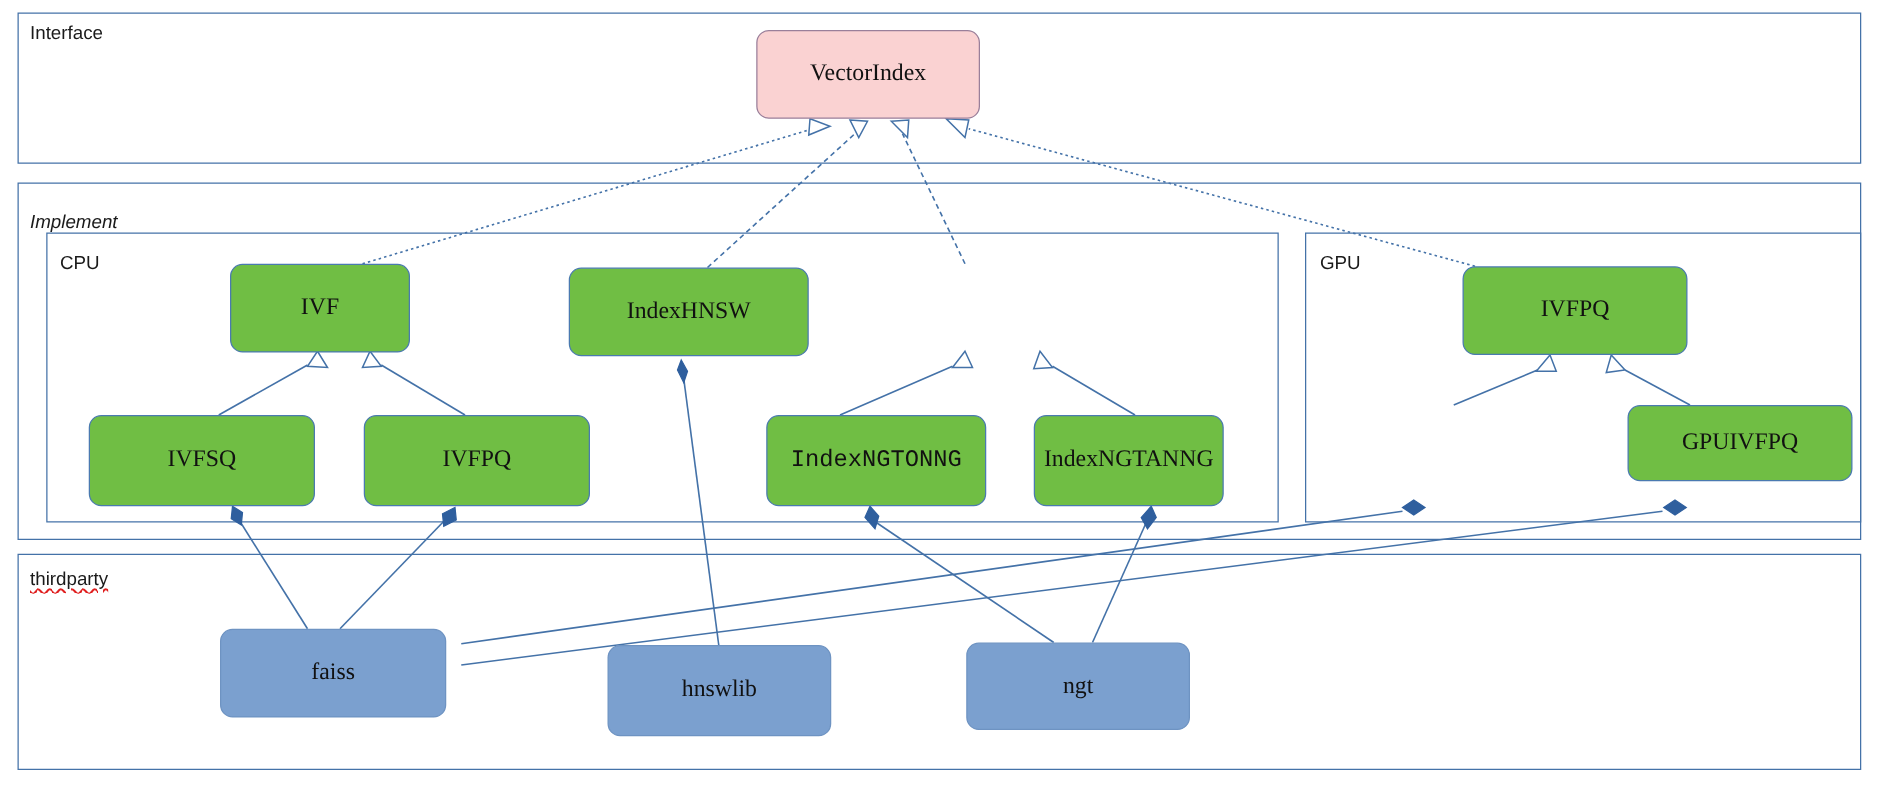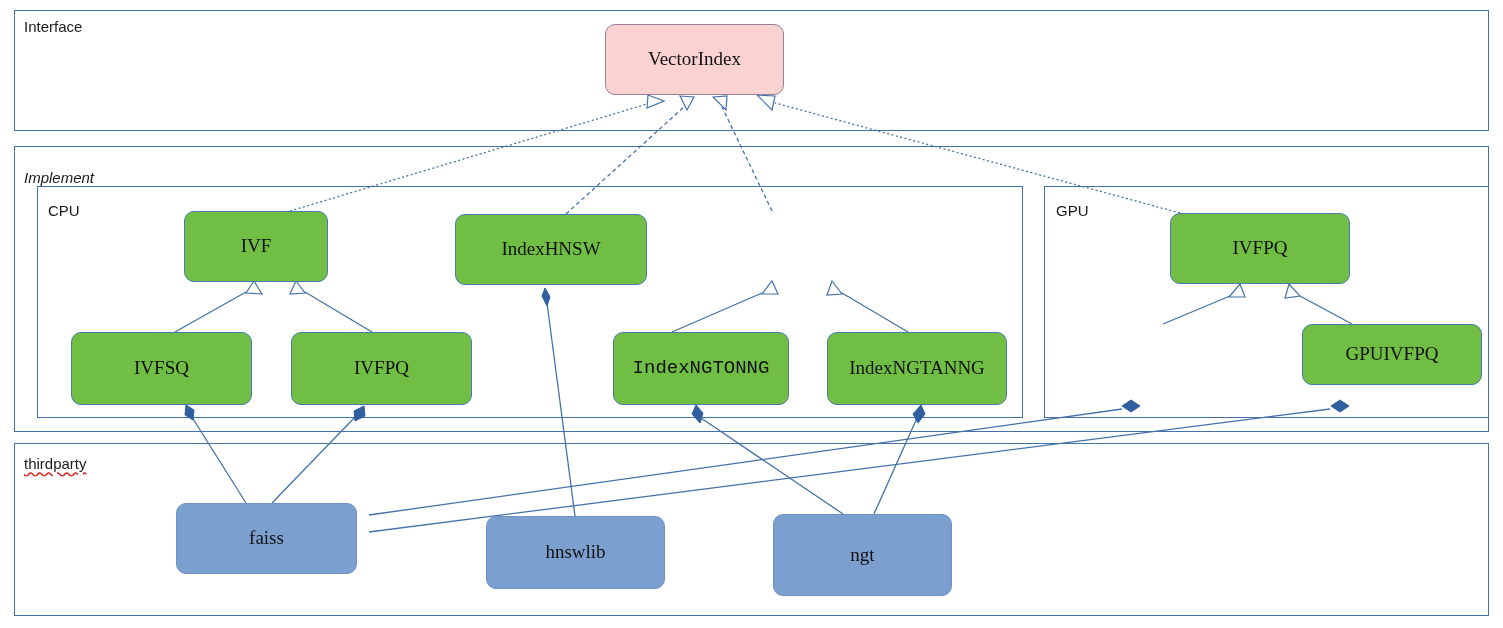--- a/index.html
+++ b/index.html
@@ -218,34 +218,34 @@
   </div>
 
   <div class="node impl" style="left:291px; top:332px; width:181px; height:73px;">
     <span>IVFPQ</span>
   </div>
 
   <div class="node impl" style="left:613px; top:332px; width:176px; height:73px;font-family:Liberation Mono, monospace;">
     <span>IndexNGTONNG</span>
   </div>
 
-  <div class="node impl" style="left:827px; top:332px; width:180px; height:73px;">
+  <div class="node impl" style="left:827px; top:332px; width:152px; height:73px;">
     <span>IndexNGTANNG</span>
   </div>
 
 
   <div class="node impl" style="left:1266px; top:324px; width:180px; height:61px;margin-left:36px;">
     <span>GPUIVFPQ</span>
   </div>
 
   <div class="node third" style="left:176px; top:503px; width:181px; height:71px;">
     <span>faiss</span>
   </div>
 
   <div class="node third" style="left:486px; top:516px; width:179px; height:73px;">
     <span>hnswlib</span>
   </div>
 
-  <div class="node third" style="left:773px; top:514px; width:179px; height:82px;">
+  <div class="node third" style="left:773px; top:514px; width:179px; height:70px;">
     <span>ngt</span>
   </div>
 
 </div>
 
 </body></html>

